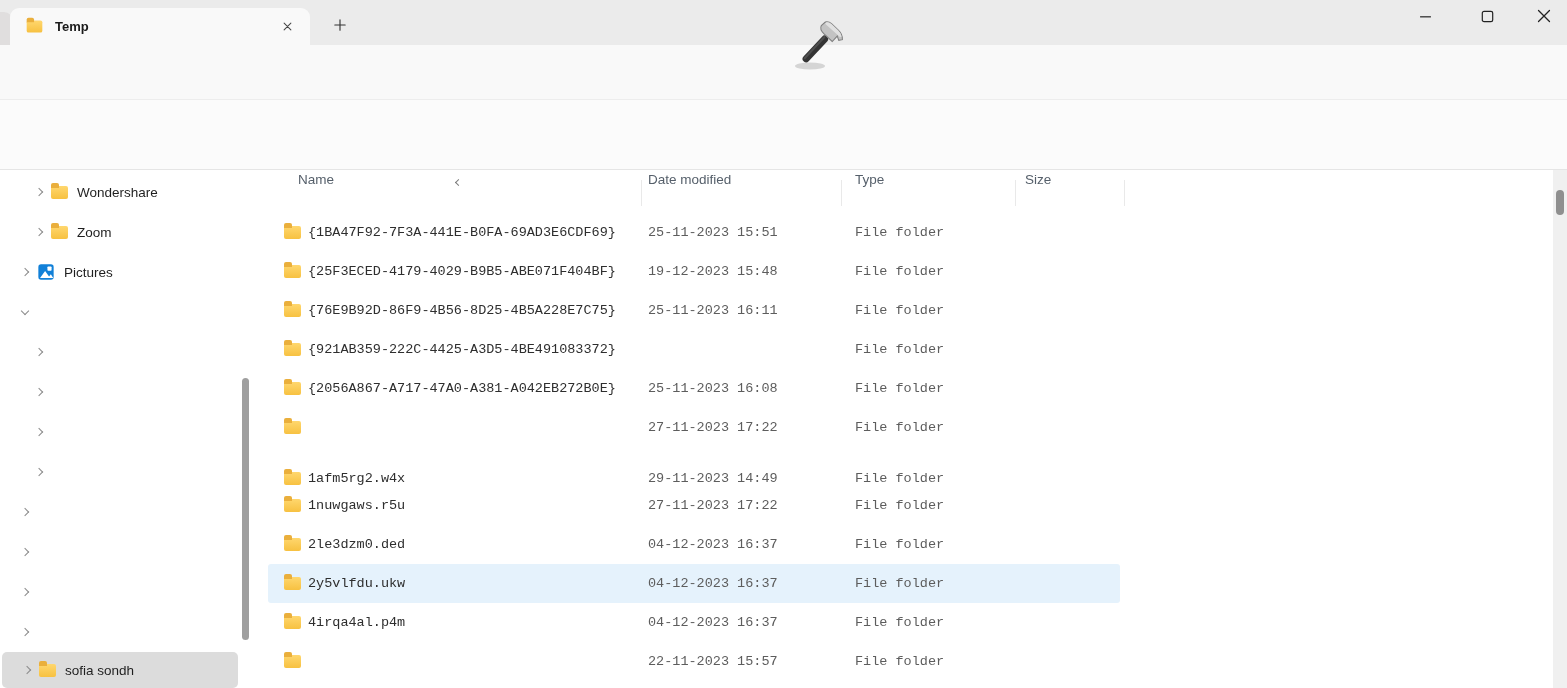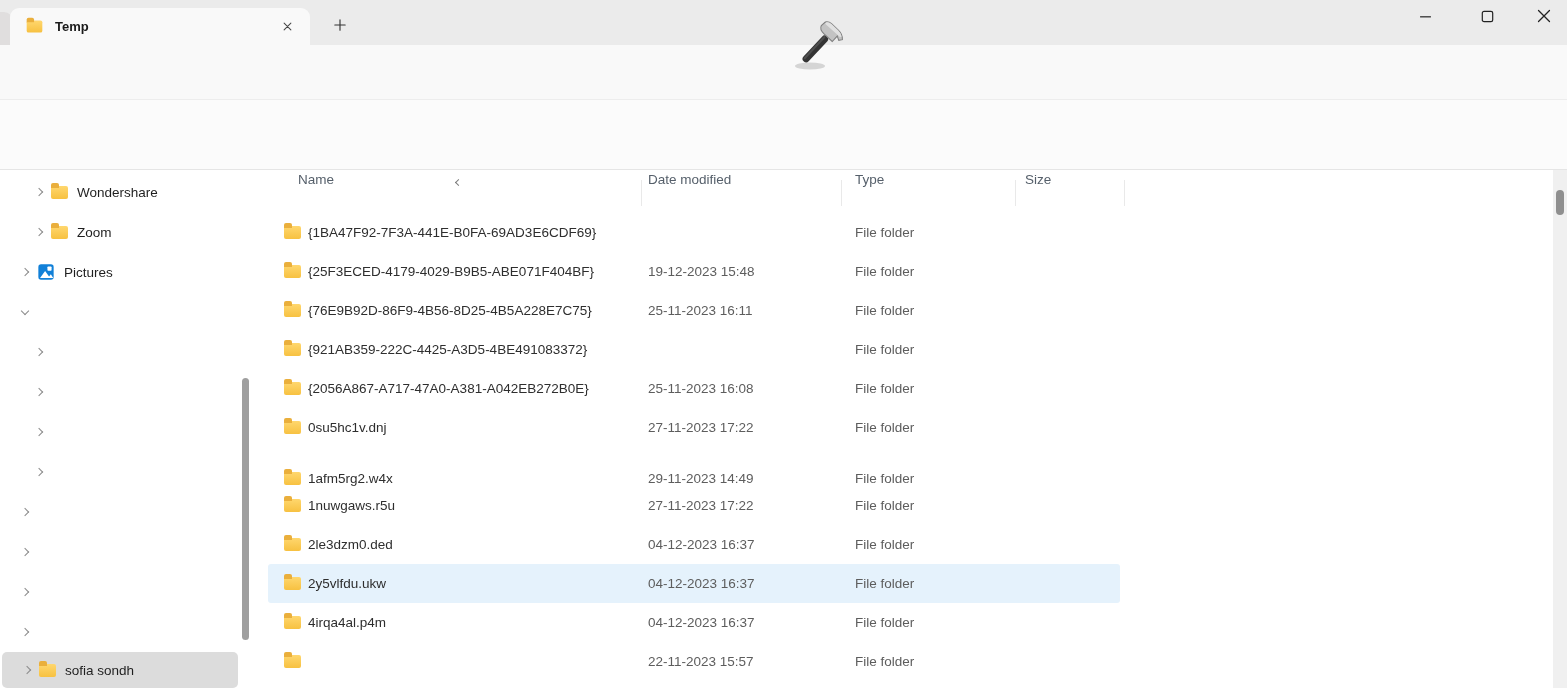--- a/index.html
+++ b/index.html
@@ -57,21 +57,21 @@
   .sideitem.lvl2 { padding-left:36px; }
   .sideitem.selected { background:#dcdcdc; height:36px; left:2px; width:236px; }
   .sidescroll { position:absolute; left:242px; top:208px; width:7px; height:262px; background:#9f9f9f; border-radius:4px; }
 
   
   .lhead { position:absolute; top:2px; font-size:13.5px; color:#555f6a; }
   .hsep { position:absolute; top:10px; width:1px; height:26px; background:#e9e9e9; }
   .sortcaret { position:absolute; left:456px; top:1px; }
 
   
-  .row { position:absolute; left:268px; width:852px; height:39px; }
+  .row { position:absolute; left:268px; width:852px; height:39px;font-family:Liberation Mono, monospace; }
   .row.sel { background:#e5f2fc; border-radius:3px; }
   .cell { position:absolute; top:0; height:39px; display:flex; align-items:center; font-size:13.5px; white-space:nowrap; }
   .c-icon { left:16px; }
   .c-name { left:40px; width:360px; color:#2e2e2e; }
   .c-date { left:380px; width:195px; color:#5d5d5d; }
   .c-type { left:587px; width:160px; color:#5d5d5d; }
   .c-size { left:757px; width:90px; color:#5d5d5d; }
 
   
   .vtrack { position:absolute; left:1553px; top:0; width:14px; height:518px; background:#f0f0f0; }
@@ -372,20 +372,21 @@
       <span class="hsep" style="left:841px;"></span>
       <span class="hsep" style="left:1015px;"></span>
       <span class="hsep" style="left:1124px;"></span>
     </div>
 
     <div class="row" style="top:43px;">
       <span class="cell c-icon">
           <span class="fold"></span>
         </span>
       <span class="cell c-name">{1BA47F92-7F3A-441E-B0FA-69AD3E6CDF69}</span>
+      <span class="cell c-date">25-11-2023 15:51</span>
       <span class="cell c-type">File folder</span>
       <span class="cell c-size"></span>
     </div>
     <div class="row" style="top:82px;">
       <span class="cell c-icon">
           <span class="fold"></span>
         </span>
       <span class="cell c-name">{25F3ECED-4179-4029-B9B5-ABE071F404BF}</span>
       <span class="cell c-date">19-12-2023 15:48</span>
       <span class="cell c-type">File folder</span>
@@ -414,21 +415,20 @@
         </span>
       <span class="cell c-name">{2056A867-A717-47A0-A381-A042EB272B0E}</span>
       <span class="cell c-date">25-11-2023 16:08</span>
       <span class="cell c-type">File folder</span>
       <span class="cell c-size"></span>
     </div>
     <div class="row" style="top:238px;">
       <span class="cell c-icon">
           <span class="fold"></span>
         </span>
-      <span class="cell c-name">0su5hc1v.dnj</span>
       <span class="cell c-date">27-11-2023 17:22</span>
       <span class="cell c-type">File folder</span>
       <span class="cell c-size"></span>
     </div>
     <div class="row" style="top:289px;">
       <span class="cell c-icon">
           <span class="fold"></span>
         </span>
       <span class="cell c-name">1afm5rg2.w4x</span>
       <span class="cell c-date">29-11-2023 14:49</span>

